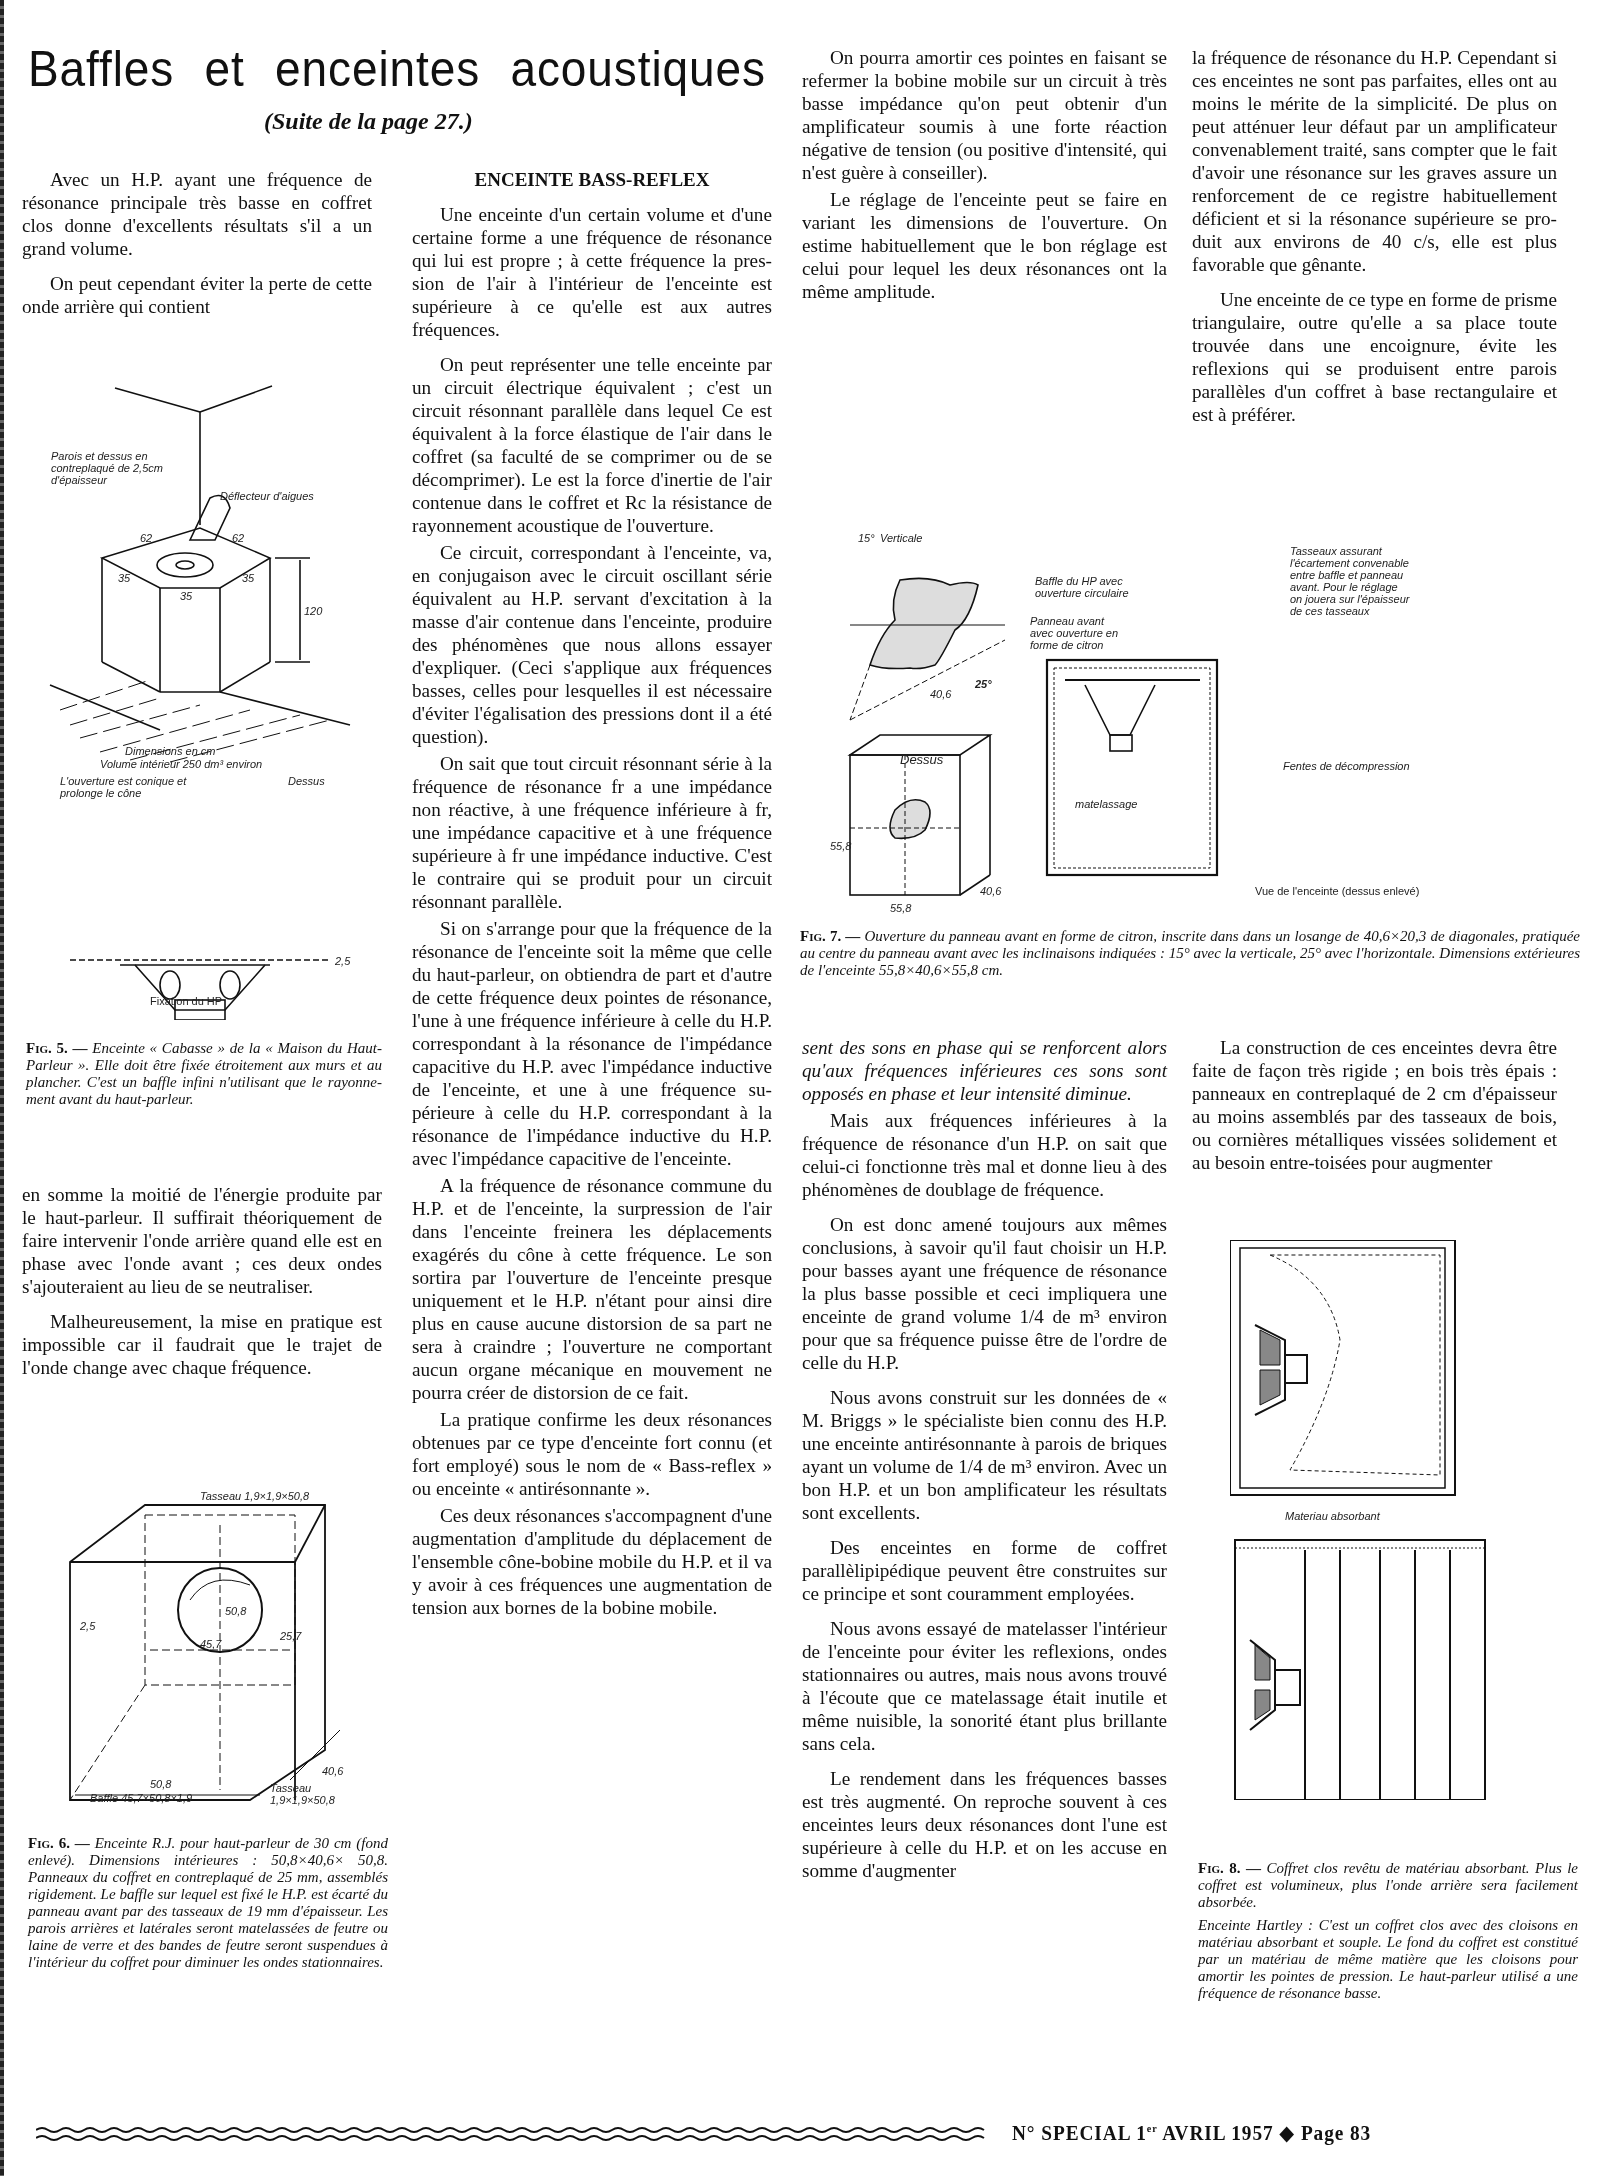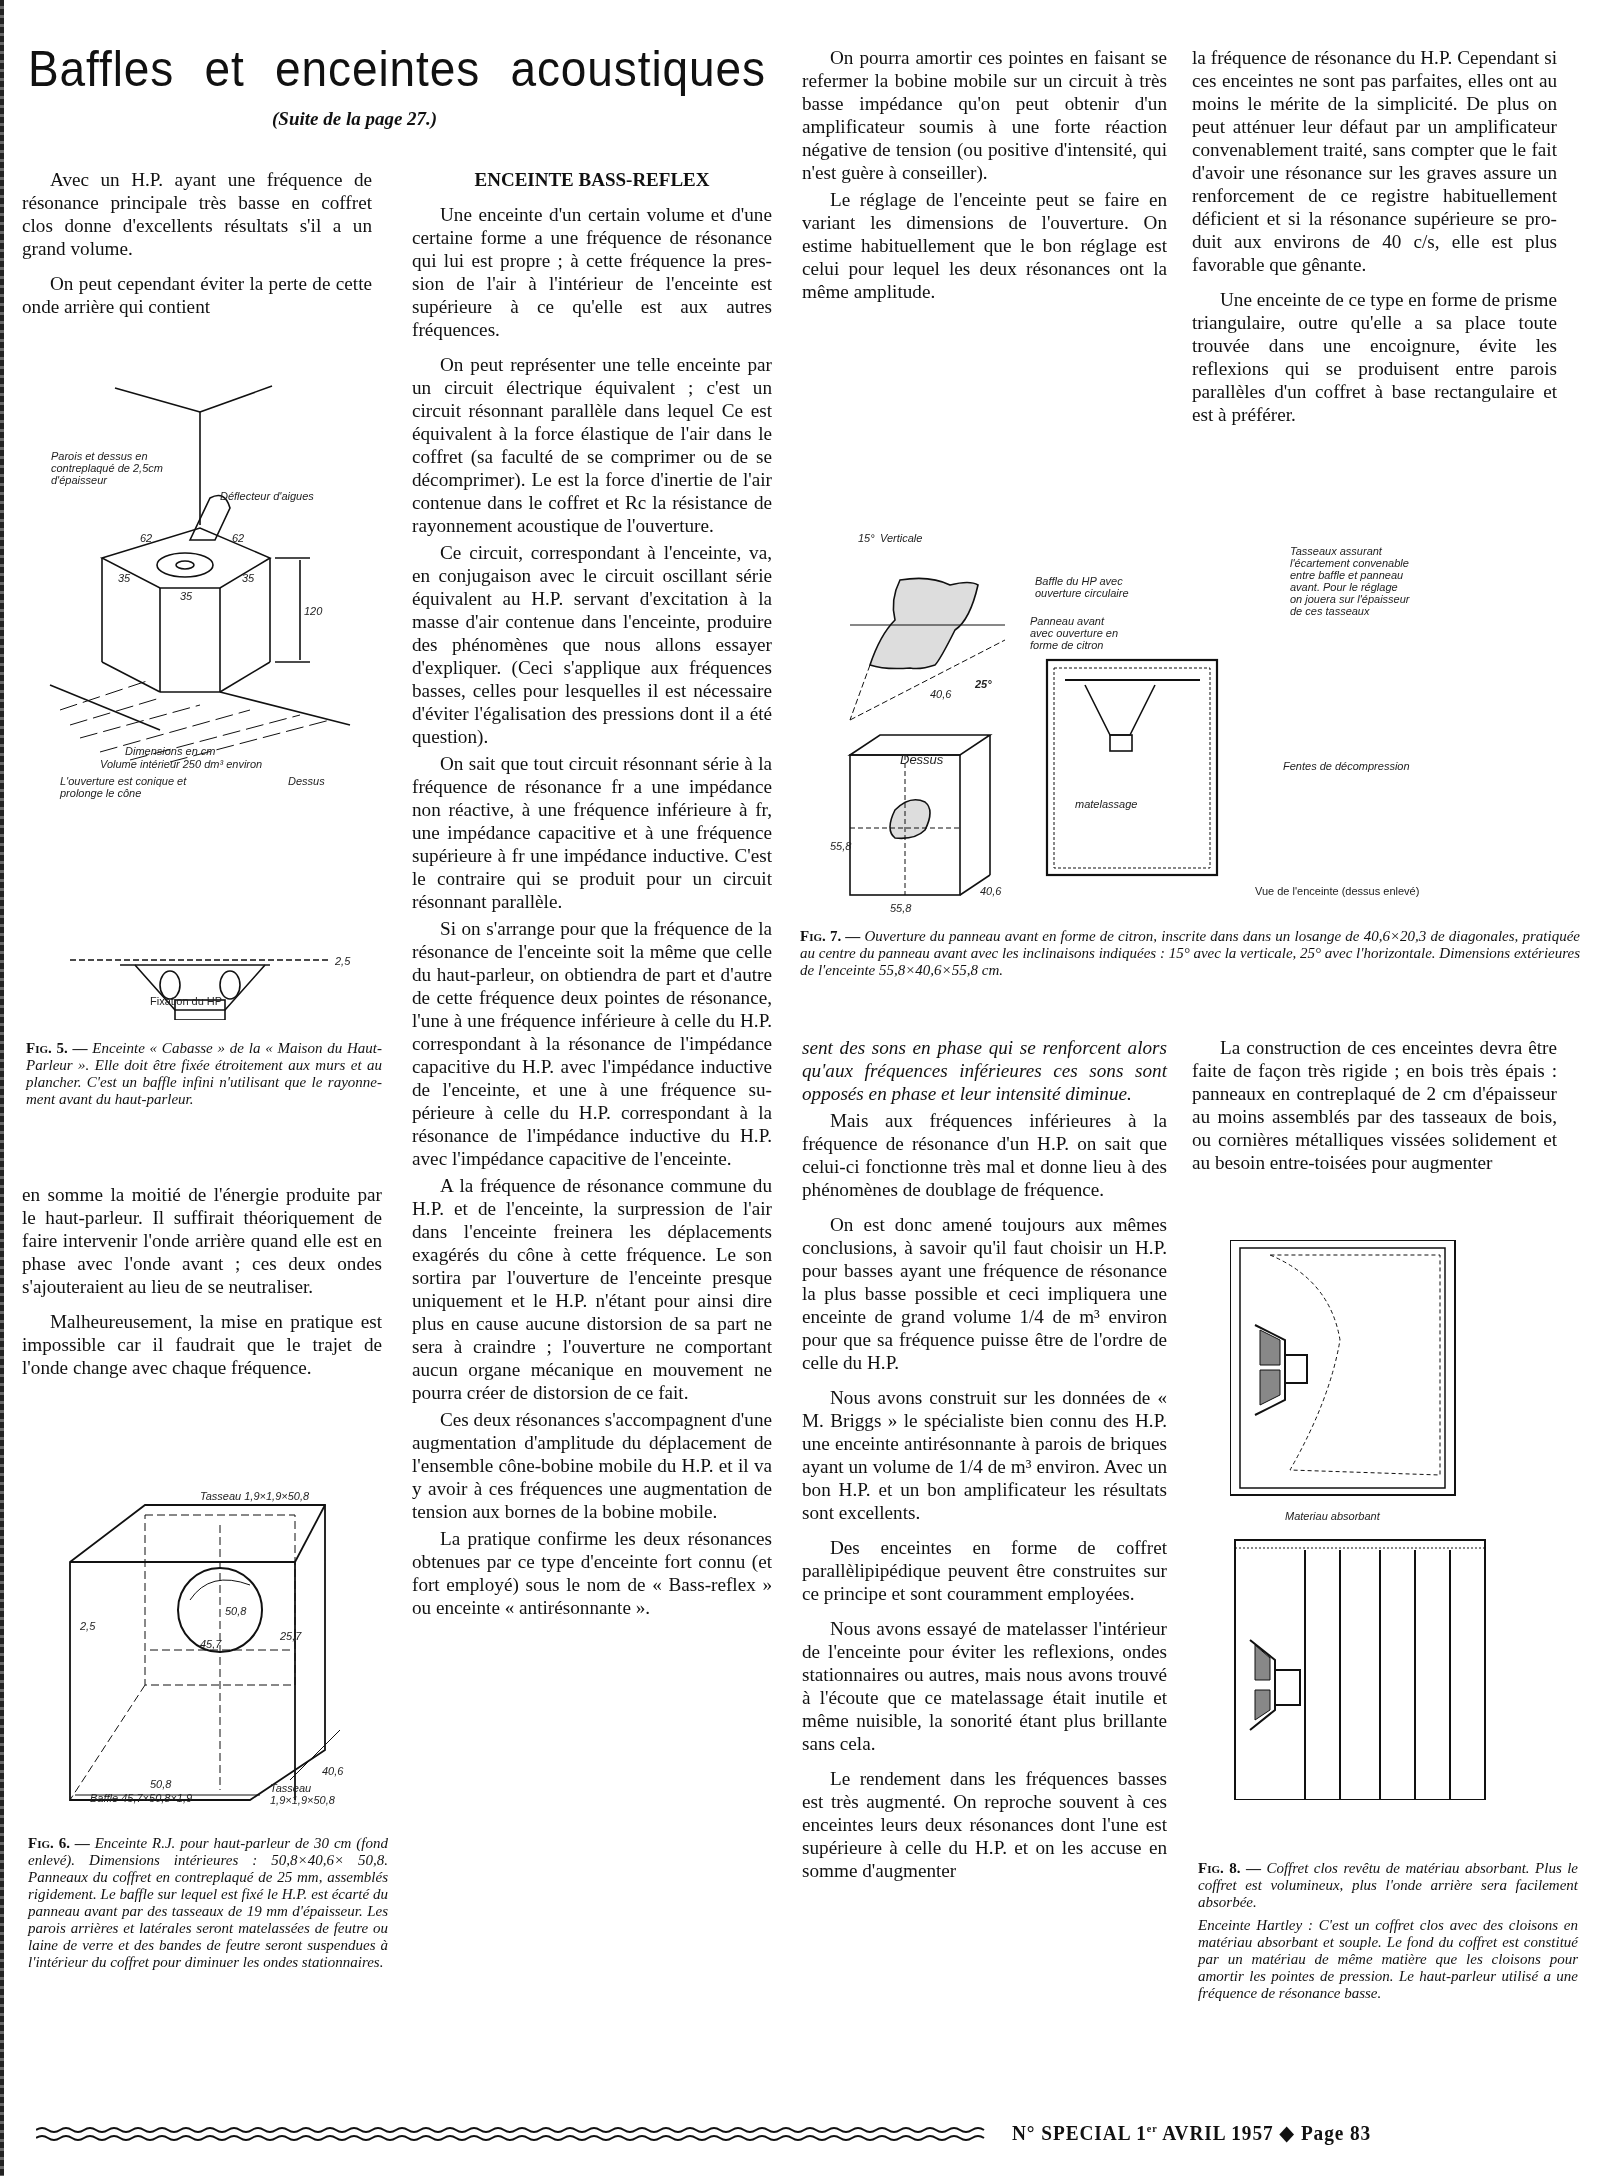--- a/index.html
+++ b/index.html
@@ -2,21 +2,21 @@
 <html><head>
 <meta charset="utf-8">
 <style>
   html,body{margin:0;padding:0;background:#fff;}
   body{width:1600px;height:2176px;position:relative;overflow:hidden;color:#111;
        font-family:"Liberation Serif","DejaVu Serif",serif;}
   .abs{position:absolute;}
   .title{left:28px;top:40px;font-family:"Liberation Sans","DejaVu Sans",sans-serif;
          font-size:50px;letter-spacing:1px;word-spacing:18px;font-weight:400;
          transform:scaleX(0.92);transform-origin:left top;white-space:nowrap;}
-  .subtitle{left:272px;top:108px;font-style:italic;font-weight:bold;font-size:19px;}
+  .subtitle{left:264px;top:108px;font-style:italic;font-weight:bold;font-size:24px;}
   .col{position:absolute;font-size:19.2px;line-height:23px;text-align:justify;hyphens:manual;}
   .col p{margin:0 0 12px 0;text-indent:28px;}
   .col p.tight{margin-bottom:4px;}
   .heading{font-weight:bold;text-align:center;font-size:19px;margin:0 0 26px 0;text-indent:0 !important;}
   .caption{position:absolute;font-size:15px;line-height:17px;font-style:italic;text-align:justify;}
   .caption .fig{font-style:normal;font-weight:bold;font-variant:small-caps;}
   .caption p{margin:0 0 6px 0;}
   .fig-box{position:absolute;}
   .fig-label{position:absolute;font-family:"Liberation Sans","DejaVu Sans",sans-serif;font-style:italic;font-size:11px;color:#222;white-space:nowrap;}
   .footer{position:absolute;left:1012px;top:2120px;font-weight:bold;font-size:21px;letter-spacing:1px;white-space:nowrap;
@@ -142,22 +142,22 @@
 </div>
 
 <div class="col" style="left:412px;top:168px;width:360px;">
   <p class="heading">ENCEINTE BASS-REFLEX</p>
   <p>Une enceinte d'un certain volu­me et d'une certaine forme a une fréquence de résonance qui lui est propre ; à cette fréquence la pres­sion de l'air à l'intérieur de l'en­ceinte est supérieure à ce qu'elle est aux autres fréquences.</p>
   <p class="tight">On peut représenter une telle enceinte par un circuit électrique équivalent ; c'est un circuit réson­nant parallèle dans lequel Ce est équivalent à la force élastique de l'air dans le coffret (sa faculté de se comprimer ou de se décompri­mer). Le est la force d'inertie de l'air contenue dans le coffret et Rc la résistance de rayonnement acous­tique de l'ouverture.</p>
   <p class="tight">Ce circuit, correspondant à l'en­ceinte, va, en conjugaison avec le circuit oscillant série équivalent au H.P. servant d'excitation à la masse d'air contenue dans l'enceinte, pro­duire des phénomènes que nous allons essayer d'expliquer. (Ceci s'applique aux fréquences basses, celles pour lesquelles il est néces­saire d'éviter l'égalisation des pres­sions dont il a été question).</p>
   <p class="tight">On sait que tout circuit réson­nant série à la fréquence de ré­sonance fr a une impédance non réactive, à une fréquence infé­rieure à fr, une impédance capa­citive et à une fréquence supé­rieure à fr une impédance inductive. C'est le contraire qui se produit pour un circuit résonnant parallèle.</p>
   <p class="tight">Si on s'arrange pour que la fré­quence de la résonance de l'enceinte soit la même que celle du haut-parleur, on obtiendra de part et d'autre de cette fréquence deux pointes de résonance, l'une à une fréquence inférieure à celle du H.P. correspondant à la résonance de l'impédance capacitive du H.P. avec l'impédance inductive de l'en­ceinte, et une à une fréquence su­périeure à celle du H.P. correspon­dant à la résonance de l'impédance inductive du H.P. avec l'impédance capacitive de l'enceinte.</p>
   <p class="tight">A la fréquence de résonance com­mune du H.P. et de l'enceinte, la surpression de l'air dans l'enceinte freinera les déplacements exagérés du cône à cette fréquence. Le son sortira par l'ouverture de l'enceinte presque uniquement et le H.P. n'é­tant pour ainsi dire plus en cause aucune distorsion de sa part ne sera à craindre ; l'ouverture ne com­portant aucun organe mécanique en mouvement ne pourra créer de dis­torsion de ce fait.</p>
+  <p class="tight">La pratique confirme les deux résonances obtenues par ce type d'enceinte fort connu (et fort em­ployé) sous le nom de « Bass-reflex » ou enceinte « antiréson­nante ».</p>
   <p class="tight">Ces deux résonances s'accompa­gnent d'une augmentation d'ampli­tude du déplacement de l'ensemble cône-bobine mobile du H.P. et il va y avoir à ces fréquences une augmentation de tension aux bornes de la bobine mobile.</p>
-  <p class="tight">La pratique confirme les deux résonances obtenues par ce type d'enceinte fort connu (et fort em­ployé) sous le nom de « Bass-reflex » ou enceinte « antiréson­nante ».</p>
 </div>
 
 <div class="col" style="left:802px;top:46px;width:365px;">
   <p class="tight">On pourra amortir ces pointes en faisant se refermer la bobine mo­bile sur un circuit à très basse im­pédance qu'on peut obtenir d'un amplificateur soumis à une forte réaction négative de tension (ou positive d'intensité, qui n'est guère à conseiller).</p>
   <p class="tight">Le réglage de l'enceinte peut se faire en variant les dimensions de l'ouverture. On estime habituelle­ment que le bon réglage est celui pour lequel les deux résonances ont la même amplitude.</p>
 </div>
 
 <div class="col" style="left:1192px;top:46px;width:365px;">
   <p style="text-indent:0;">la fréquence de résonance du H.P. Cependant si ces enceintes ne sont pas parfaites, elles ont au moins le mérite de la simplicité. De plus on peut atténuer leur défaut par un amplificateur convenablement traité, sans compter que le fait d'avoir une résonance sur les gra­ves assure un renforcement de ce registre habituellement déficient et si la résonance supérieure se pro­duit aux environs de 40 c/s, elle est plus favorable que gênante.</p>
   <p>Une enceinte de ce type en forme de prisme triangulaire, outre qu'elle a sa place toute trouvée dans une encoignure, évite les reflexions qui se produisent entre parois parallèles d'un coffret à base rectangulaire et est à préférer.</p>

